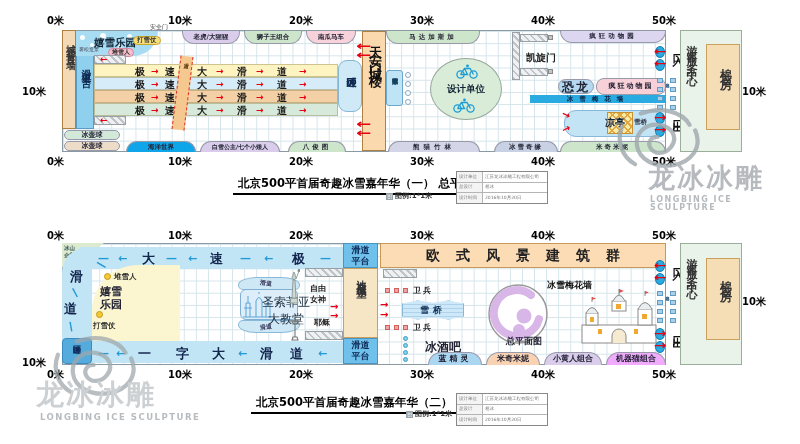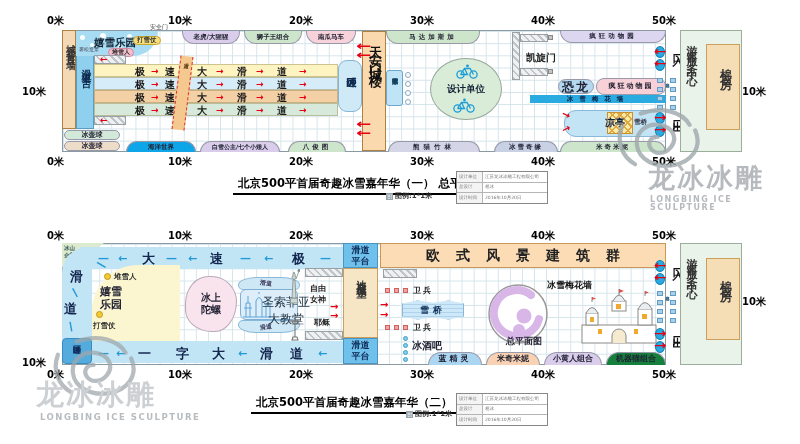--- a/index.html
+++ b/index.html
@@ -338,23 +338,20 @@
   <b class="ab" style="left:290px;top:345px;font-size:13px;color:#13264e">道</b>
   <b class="ab blue" style="left:318px;top:347px;font-size:11px">←</b>
 
   <div class="ab" style="left:92px;top:265px;width:88px;height:76px;background:#fbf6d0;border-top-left-radius:46px"></div>
   <i class="dot" style="left:104px;top:273px"></i>
   <div class="ab" style="left:114px;top:272px;font-size:7.5px;font-weight:bold;color:#333">堆雪人</div>
   <div class="ab" style="left:100px;top:285px;font-size:11px;font-weight:bold;color:#223;line-height:1.2"><span>嬉雪</span><br><span>乐园</span></div>
   <i class="dot" style="left:96px;top:311px"></i>
   <div class="ab" style="left:93px;top:321px;font-size:7.5px;font-weight:bold;color:#333">打雪仗</div>
 
-  <div class="ab ctr" style="left:185px;top:276px;width:52px;height:56px;background:#f9e3ed;border:1px solid #b8a8b8;border-radius:48% 52% 45% 55%/52% 48% 58% 42%;font-size:10px;font-weight:bold;color:#223;line-height:1.25">
-      <span><span>冰上</span><br><span>陀螺</span></span>
-    </div>
 
   <div class="ab" style="left:238px;top:277px;width:62px;height:13px;background:#cfe8f6;border:1px solid #8ab8d8;border-radius:50% 50% 8px 8px/100% 100% 8px 8px"></div>
   <div class="ab" style="left:238px;top:320px;width:62px;height:13px;background:#cfe8f6;border:1px solid #8ab8d8;border-radius:8px 8px 50% 50%/8px 8px 100% 100%"></div>
   <b class="ab" style="left:260px;top:279px;font-size:6px;color:#335;transform:rotate(8deg)">滑道</b>
   <b class="ab" style="left:260px;top:323px;font-size:6px;color:#335;transform:rotate(-8deg)">滑道</b>
   <div class="ab" style="left:240px;top:289px;width:58px;height:31px;background:#ddeefa;border:1px solid #7fb0d4;border-radius:6px">
     <svg width="30" height="28" viewBox="0 0 30 28" style="margin:1px">
         <g fill="none" stroke="#5aa4d4" stroke-width="1">
           <path d="M4 26 V12 M8 26 V12 M4 12 h4 M6 12 V5 M2 17 h8"></path>
           <path d="M14 26 V10 Q17 3 20 10 V26"></path>
@@ -421,21 +418,21 @@
   <b class="ab" style="left:413px;top:322px;font-size:8px;color:#222;letter-spacing:2px">卫兵</b>
 
   <div class="ab ctr" style="left:402px;top:300px;width:62px;height:20px;background:#cde8f8;border:1px solid #88b8d8;clip-path:polygon(0 18%,25% 2%,50% 14%,75% 2%,100% 18%,100% 82%,75% 98%,50% 86%,25% 98%,0 82%);font-size:9px;font-weight:bold;letter-spacing:4px;color:#12335a;background-image:repeating-linear-gradient(to bottom,transparent 0 3px,rgba(120,170,210,.35) 3px 4px)">
       <span>雪桥</span>
     </div>
 
   <i class="cdot" style="left:403px;top:336px"></i>
   <i class="cdot" style="left:403px;top:343px"></i>
   <i class="cdot" style="left:403px;top:350px"></i>
   <i class="cdot" style="left:403px;top:357px"></i>
-  <b class="ab" style="left:412px;top:339px;font-size:10px;color:#223">冰酒吧</b>
+  <b class="ab" style="left:425px;top:339px;font-size:12px;color:#223">冰酒吧</b>
 
   <div class="ab" style="left:487px;top:283px">
       <svg width="62" height="62" viewBox="0 0 62 62">
         <circle cx="31" cy="31" r="29" fill="#fff" stroke="#999" stroke-width="1.5"></circle>
         <path d="M44 12 A23 23 0 1 0 52 36" fill="none" stroke="#d9b6e8" stroke-width="8" stroke-linecap="round"></path>
         <circle cx="37" cy="33" r="7.5" fill="#d9b6e8"></circle>
         <circle cx="32" cy="47" r="6" fill="#d9b6e8"></circle>
       </svg>
     </div>
   <b class="ab" style="left:506px;top:335px;font-size:9px;color:#223">总平面图</b>
@@ -473,21 +470,21 @@
 
   <div class="ab blob bb" style="left:428px;top:352px;width:54px;height:13px;background:#aad6f2;font-size:8px;letter-spacing:3px">
       <span>蓝精灵</span>
     </div>
   <div class="ab blob bb" style="left:486px;top:352px;width:54px;height:13px;background:#f8d2b2;font-size:8px">
       <span>米奇米妮</span>
     </div>
   <div class="ab blob bb" style="left:544px;top:352px;width:58px;height:13px;background:#d9cdeb;font-size:8px">
       <span>小黄人组合</span>
     </div>
-  <div class="ab blob bb" style="left:606px;top:352px;width:60px;height:13px;background:#15803d;font-size:8px">
+  <div class="ab blob bb" style="left:606px;top:352px;width:60px;height:13px;background:#f0abfc;font-size:8px">
       <span>机器猫组合</span>
     </div>
 
   <i class="pillb" style="left:655px;top:260px"></i>
   <i class="pillb" style="left:655px;top:273px"></i>
   <b class="ab red" style="left:646px;top:259px;width:28px;text-align:center;font-size:11px;transform:scaleX(1.4)">←</b>
   <b class="ab red" style="left:646px;top:271px;width:28px;text-align:center;font-size:11px;transform:scaleX(1.4)">←</b>
   <div class="ab vt" style="left:669px;top:260px;height:26px;font-size:11px;font-weight:bold;color:#111">入口</div>
   <div class="ab" style="left:657px;top:291px;width:22px;height:33px">
     <i class="sq" style="left:0;top:0"></i>

